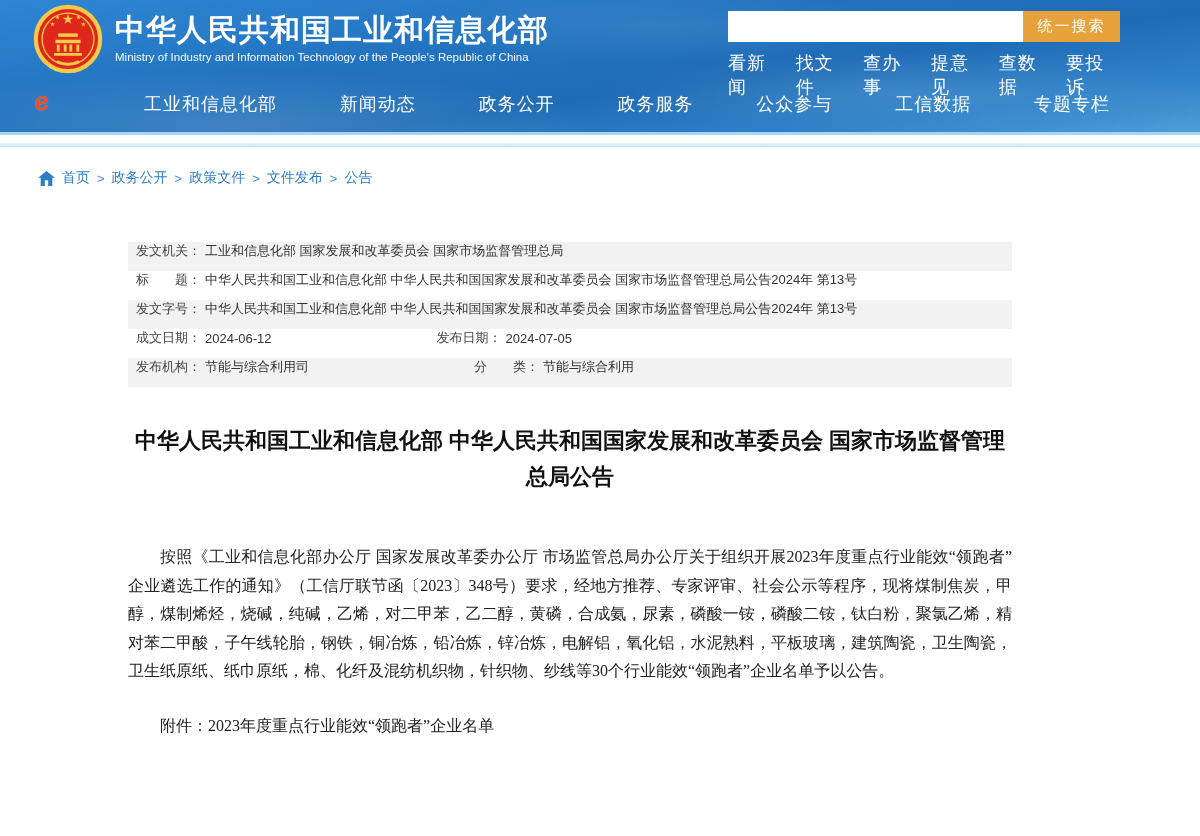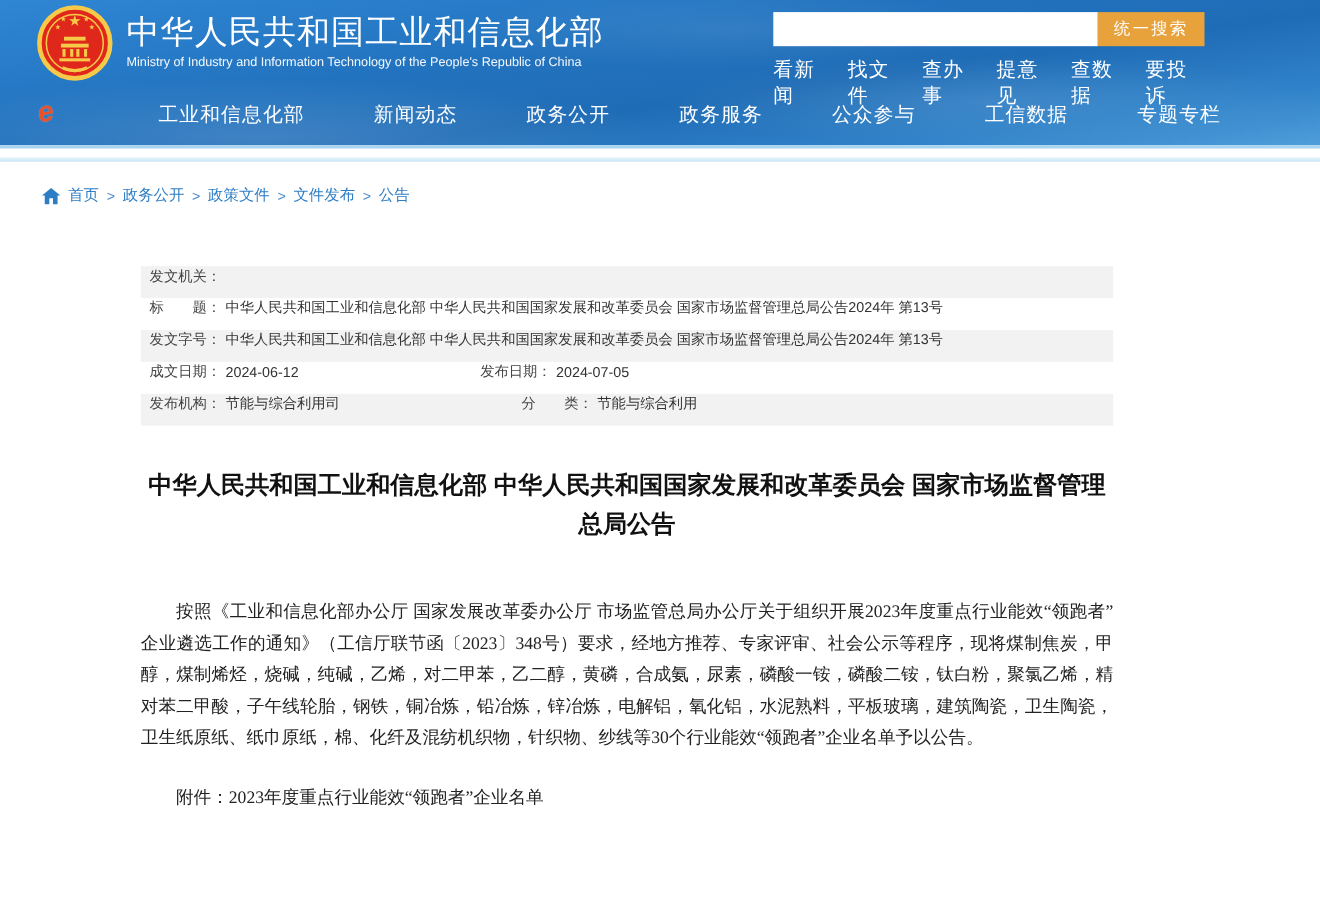--- a/index.html
+++ b/index.html
@@ -16,24 +16,24 @@
     content:""; position:absolute; inset:0;
     background:
       radial-gradient(ellipse 600px 90px at 20% 95%, rgba(255,255,255,.14), transparent 60%),
       radial-gradient(ellipse 500px 70px at 75% 70%, rgba(255,255,255,.10), transparent 60%),
       radial-gradient(ellipse 420px 60px at 55% 20%, rgba(255,255,255,.08), transparent 60%);
     pointer-events:none;
   }
   .header-top { position:relative; height:75px; display:flex; align-items:center; padding-left:33px; }
   .emblem { width:70px; height:70px; flex:0 0 70px; margin-top:2px; }
   .site-titles { margin-left:12px; color:#fff; }
-  .site-title { font-size:30px; font-weight:normal; letter-spacing:1px; line-height:34px; }
+  .site-title { font-size:30px; font-weight:bold; letter-spacing:1px; line-height:34px; }
   .site-subtitle { font-size:11.5px; margin-top:4px; opacity:.95; }
 
-  .search-area { position:absolute; left:703px; top:11px; width:392px; }
+  .search-area { position:absolute; left:728px; top:11px; width:392px; }
   .search-row { display:flex; height:31px; }
   .search-input { flex:1; border:none; outline:none; background:#fff; font-size:14px; padding:0 8px; }
   .search-btn { width:97px; border:none; background:#e7a23b; color:#fff; font-size:15px; letter-spacing:2px; cursor:pointer; font-family:"Liberation Sans",sans-serif; }
   .quick-links { display:flex; margin-top:9px; gap:14px; }
   .quick-links a { color:#fff; font-size:18px; text-decoration:none; letter-spacing:1px; cursor:pointer; }
 
   
   .nav { position:relative; height:57px; display:flex; align-items:center; }
   .nav-logo { position:absolute; left:34px; top:12px; width:26px; height:26px;
     color:#e8502a; font-weight:bold; font-size:26px; line-height:26px; font-style:italic;
@@ -139,20 +139,21 @@
   <span class="sep">&gt;</span>
   <a>公告</a>
 </div>
 
 <div class="doc-wrap">
 
   <div class="meta-table">
     <div class="meta-row shaded">
       <div class="meta-cell">
         <span class="meta-label">发文机关：</span>
+        <span class="meta-value">工业和信息化部 国家发展和改革委员会 国家市场监督管理总局</span>
       </div>
     </div>
     <div class="meta-row">
       <div class="meta-cell">
         <span class="meta-label">标　　题：</span>
         <span class="meta-value">中华人民共和国工业和信息化部 中华人民共和国国家发展和改革委员会 国家市场监督管理总局公告2024年 第13号</span>
       </div>
     </div>
     <div class="meta-row shaded">
       <div class="meta-cell">

